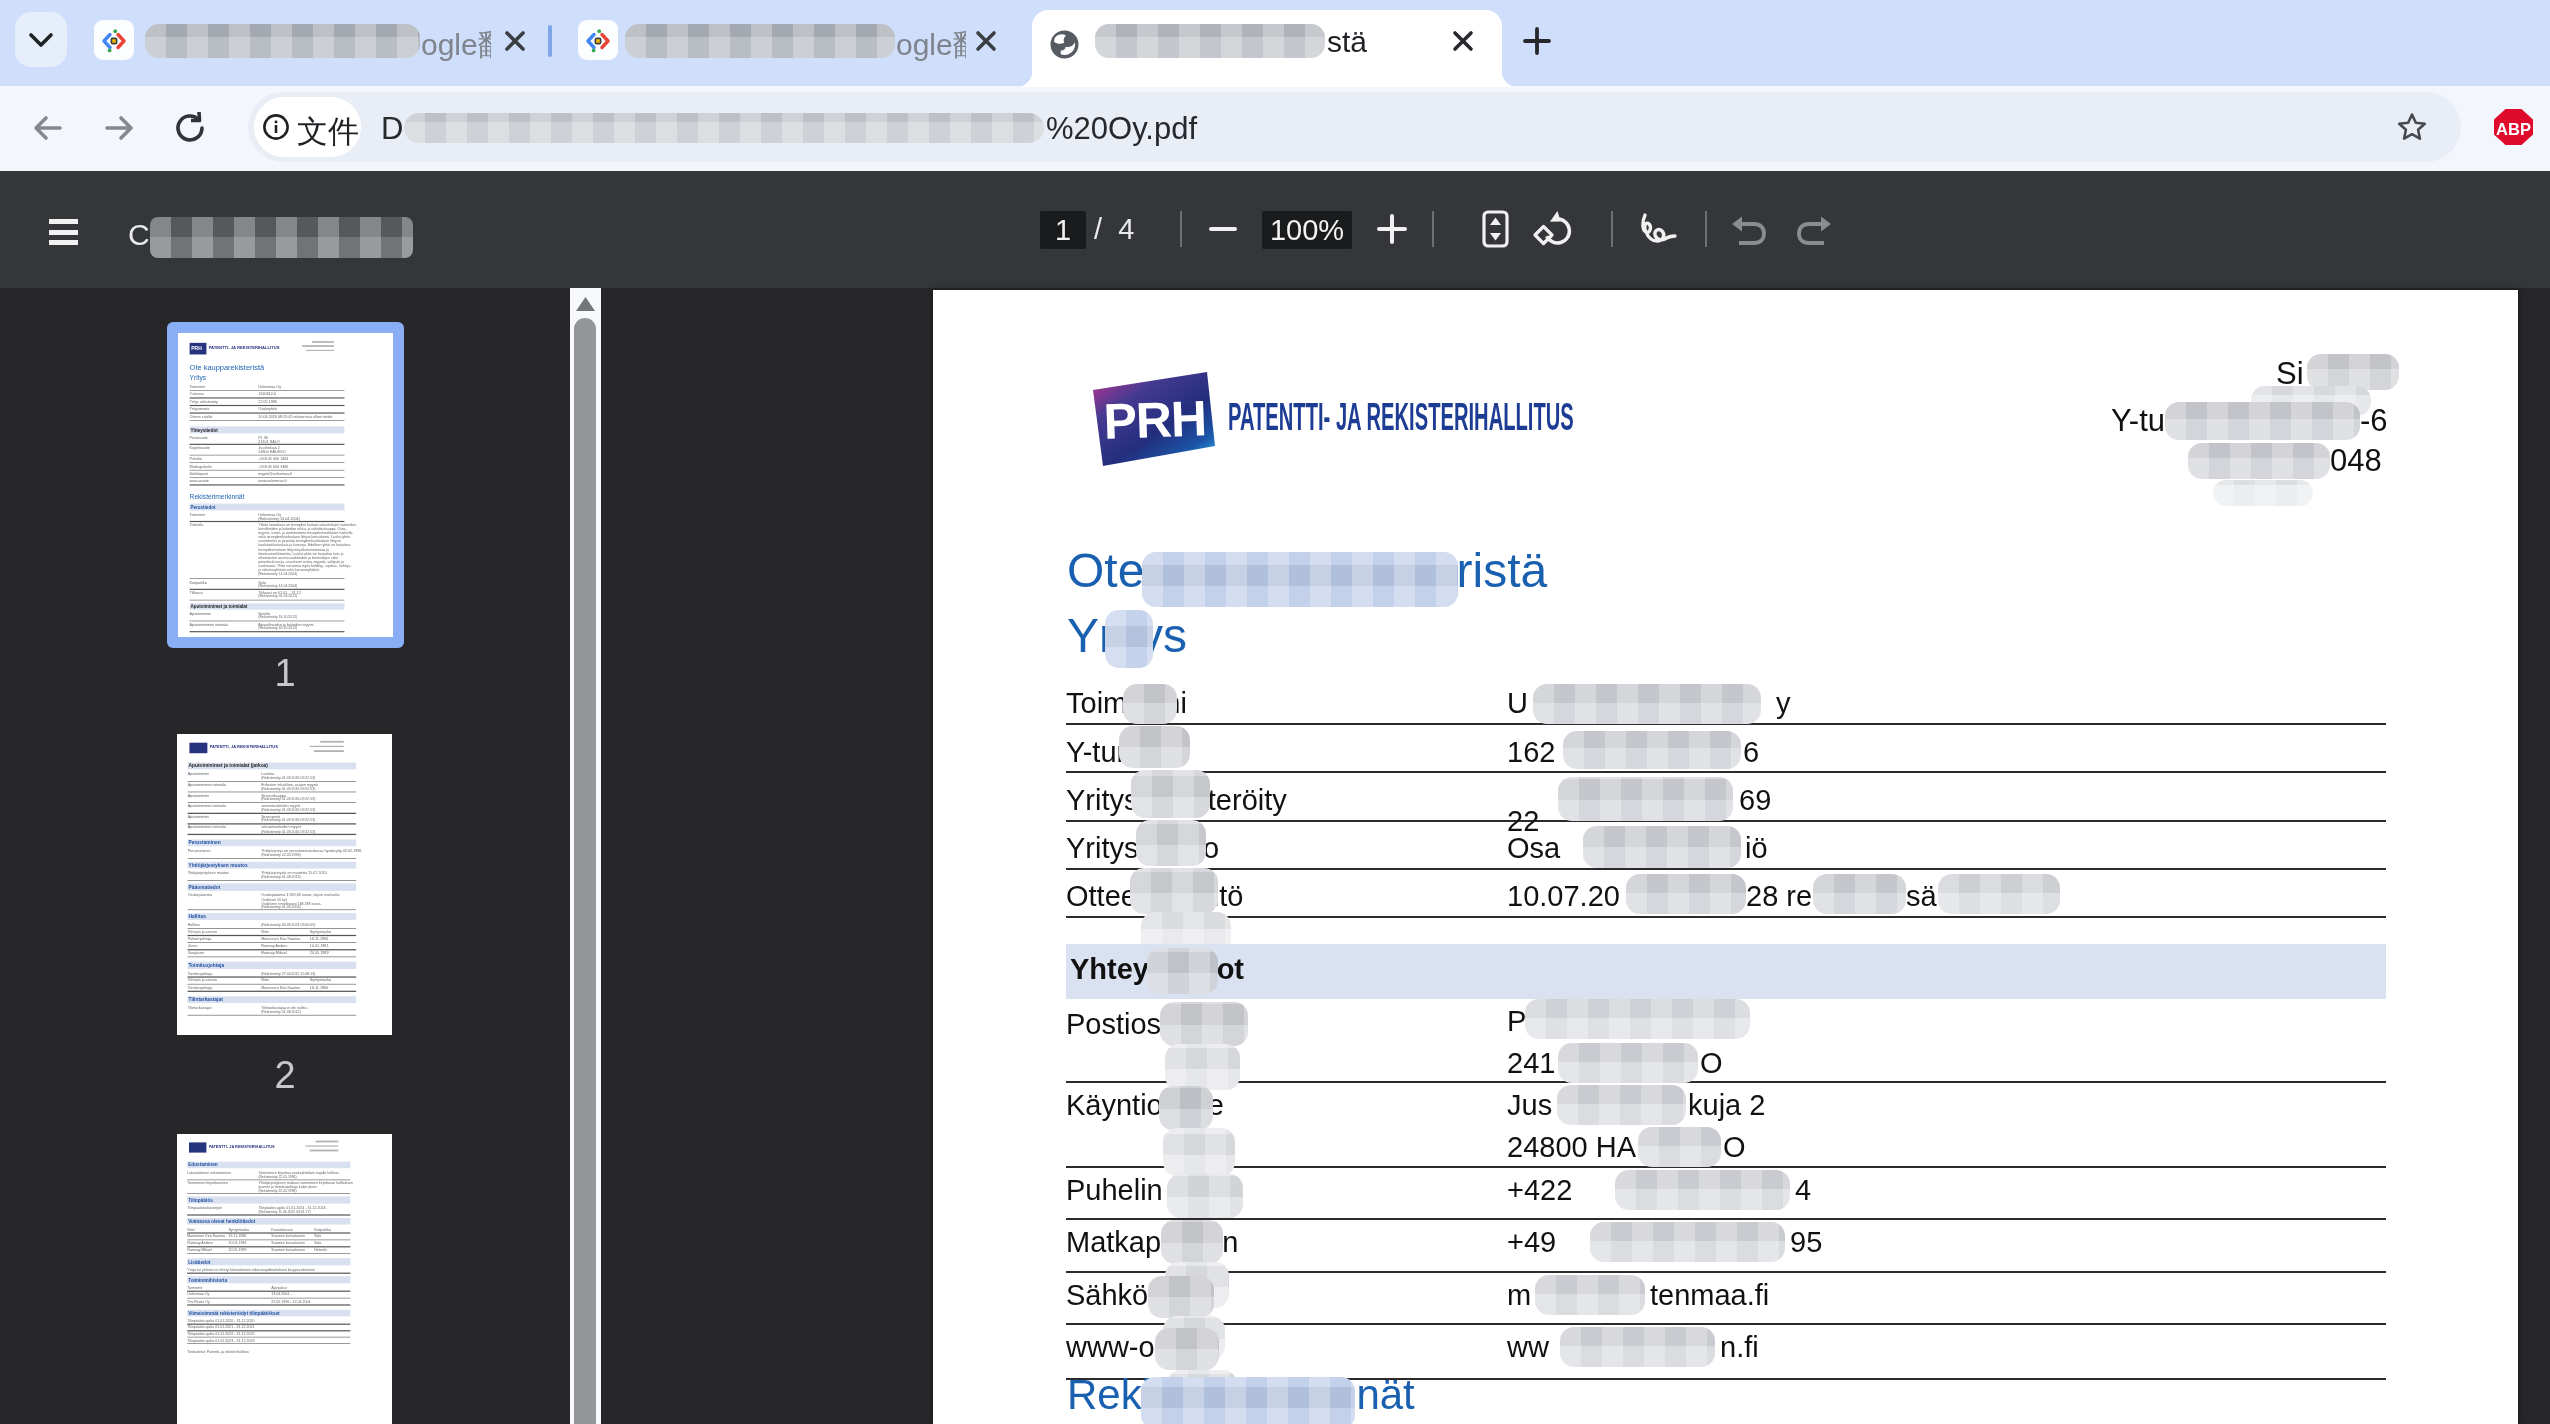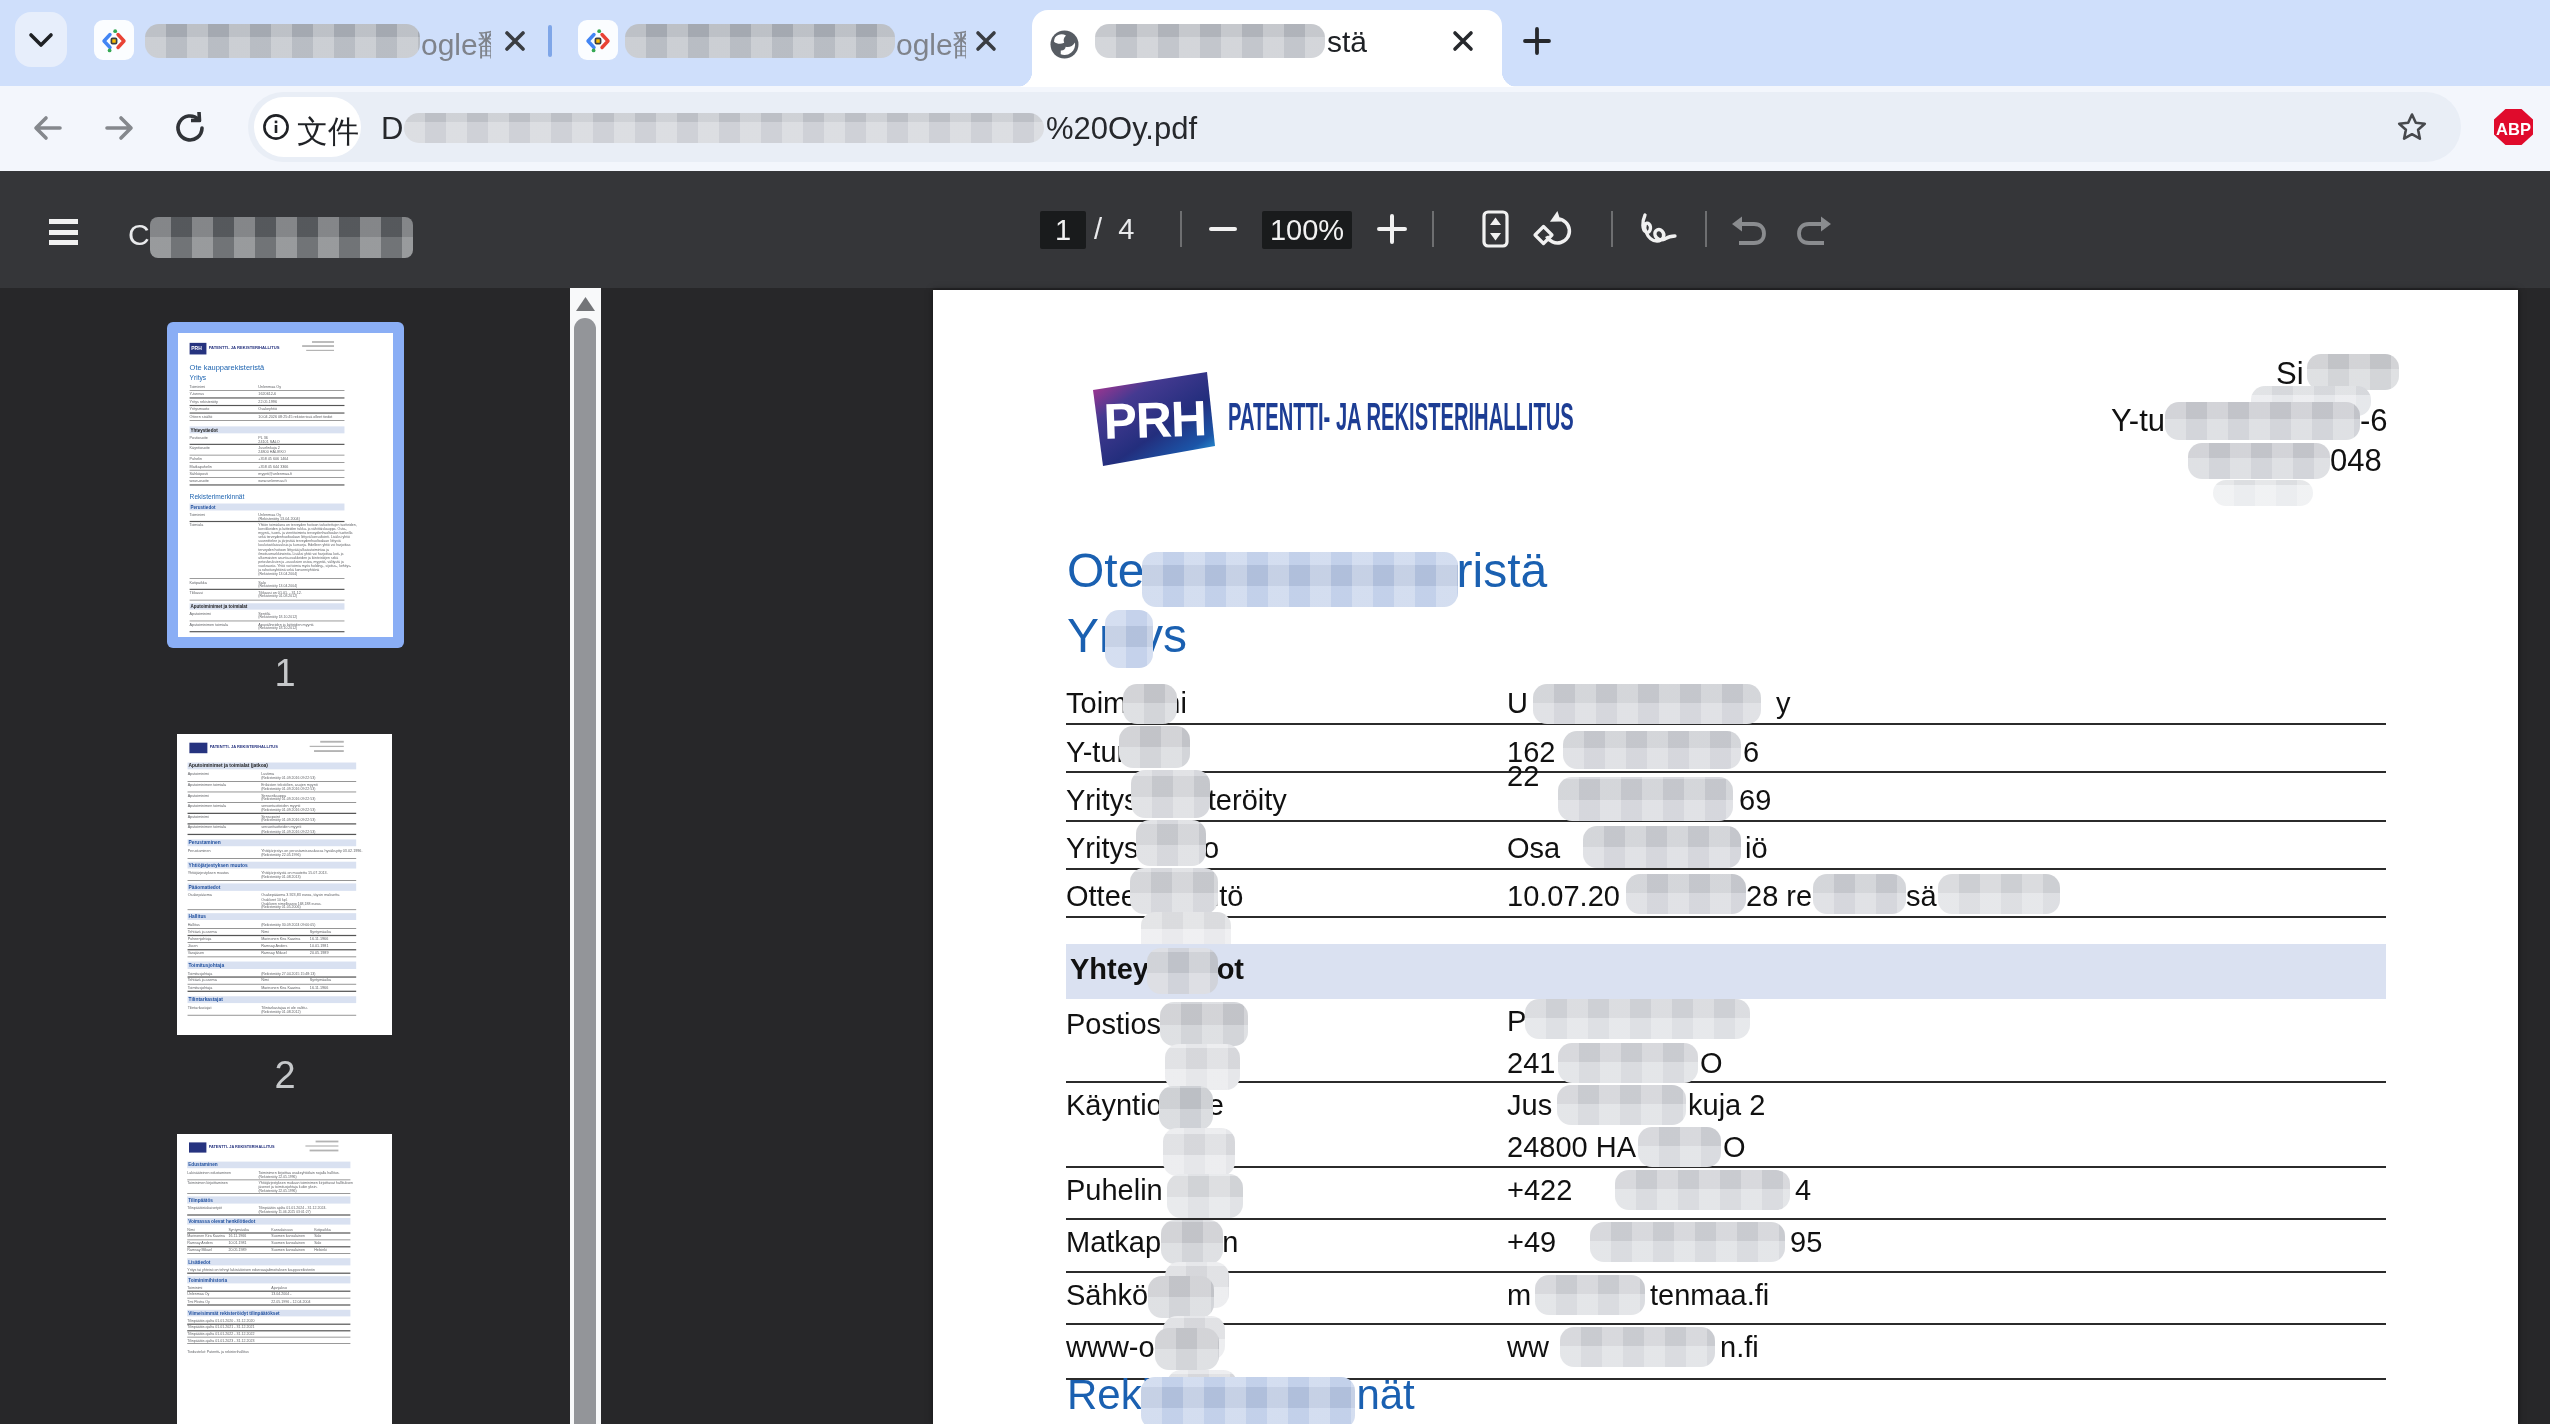--- a/index.html
+++ b/index.html
@@ -477,21 +477,21 @@
   <div class="hln" style="top:530px"></div>
   <div class="hln" style="top:578px"></div>
   <div class="hln" style="top:626px"></div>
   <div class="pg" style="left:133px;top:397px">Toiminimi</div>
   <div class="pg" style="left:574px;top:397px">U</div>
   <div class="pg" style="left:843px;top:397px">y</div>
   <div class="pg" style="left:133px;top:446px">Y-tunnus</div>
   <div class="pg" style="left:574px;top:446px">162</div>
   <div class="pg" style="left:810px;top:446px">6</div>
   <div class="pg" style="left:133px;top:494px">Yritys rekisteröity</div>
-  <div class="pg" style="left:574px;top:470px">22</div>
+  <div class="pg" style="left:574px;top:515px">22</div>
   <div class="pg" style="left:806px;top:494px">69</div>
   <div class="pg" style="left:133px;top:542px">Yritysmuoto</div>
   <div class="pg" style="left:574px;top:542px">Osa</div>
   <div class="pg" style="left:812px;top:542px">iö</div>
   <div class="pg" style="left:133px;top:590px">Otteen sisältö</div>
   <div class="pg" style="left:574px;top:590px">10.07.20</div>
   <div class="pg" style="left:813px;top:590px">28 re</div>
   <div class="pg" style="left:973px;top:590px">sä</div>
   <div class="pg" style="left:1081px;top:590px">dot</div>
 

